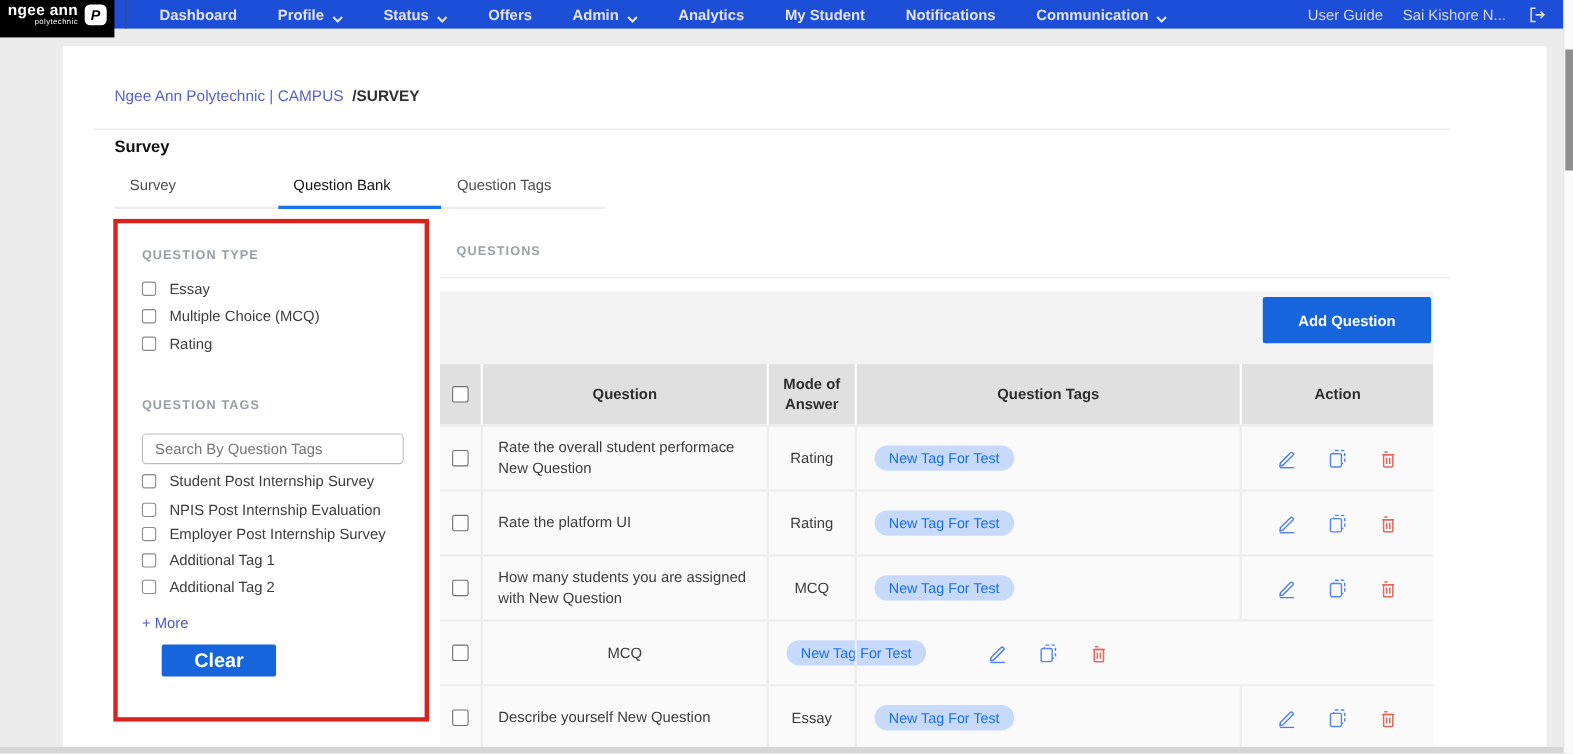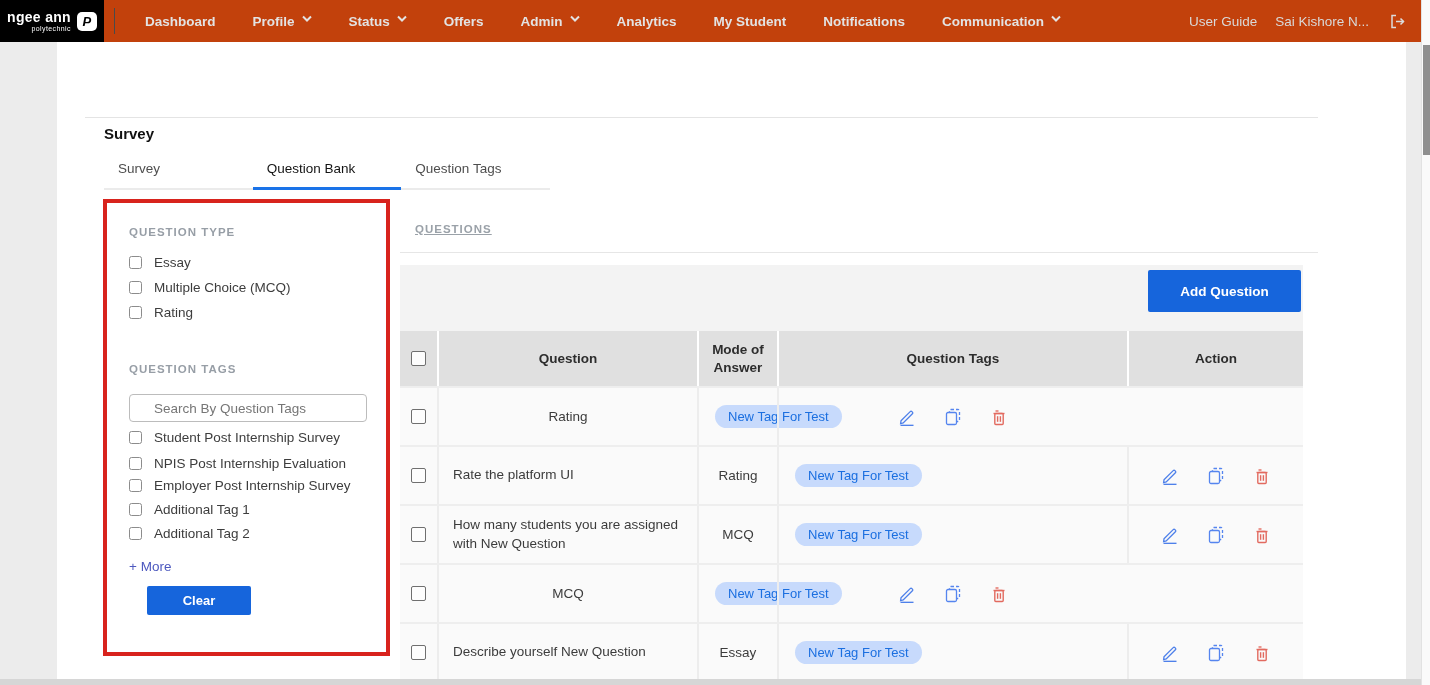--- a/index.html
+++ b/index.html
@@ -5,33 +5,33 @@
   * { margin:0; padding:0; box-sizing:border-box; }
   html,body { width:1430px; height:685px; }
   body {
     position:relative; overflow:hidden;
     background:#ececec;
     font-family:"Liberation Sans", sans-serif;
     -webkit-font-smoothing:antialiased;
   }
 
   
-  .navbar { position:absolute; top:0; left:0; width:1430px; height:42px;
-    background:#c2410c; display:flex; align-items:center; color:#e6e6e6; z-index:20; }
+  .navbar { position:absolute; top:0; left:0; width:1430px; height:26px;
+    background:#1d4ed8; display:flex; align-items:center; color:#e6e6e6; z-index:20; }
   .logo { background:#000; height:42px; width:104px; display:flex; align-items:center;
     justify-content:center; gap:6px; cursor:pointer; }
   .logo-text { display:flex; flex-direction:column; align-items:flex-end; line-height:1; }
   .logo-line1 { font-size:14px; font-weight:bold; letter-spacing:0.3px; color:#fff; }
   .logo-line2 { font-size:7px; color:#fff; margin-top:1px; letter-spacing:0.4px; }
   .logo-badge { width:20px; height:19px; background:#fff; color:#000; border-radius:5px;
     font-size:13px; font-weight:bold; display:flex; align-items:center; justify-content:center;
     font-style:italic; }
   .nav-divider { width:1px; height:26px; background:#4a4a4a; margin-left:10px; }
   .nav-items { display:flex; align-items:center; gap:37px; margin-left:30px; }
-  .nav-item { display:flex; align-items:flex-start; gap:7px; font-size:13.5px; font-weight:bold;
+  .nav-item { display:flex; align-items:flex-end; gap:7px; font-size:13.5px; font-weight:bold;
     color:#e3e3e3; cursor:pointer; white-space:nowrap; }
   .chev { display:inline-flex; margin-top:1px; }
   .nav-right { margin-left:auto; display:flex; align-items:center; gap:18px; margin-right:24px; }
   .nav-right a { font-size:13.5px; color:#d9d9d9; cursor:pointer; white-space:nowrap; text-decoration:none; }
   .logout-wrap { display:flex; align-items:center; cursor:pointer; margin-left:2px; }
 
   
   .content-card { position:absolute; left:57px; top:42px; width:1349px; height:637px;
     background:#ffffff; overflow:hidden; }
 
@@ -54,31 +54,31 @@
     border:4px solid #d8231d; background:transparent; z-index:10; }
   .filter-inner { position:relative; width:100%; height:100%; }
   .filter-label { position:absolute; left:22px; font-size:11.5px; font-weight:bold;
     letter-spacing:1px; color:#979ea6; }
   .cb-row { position:absolute; left:22px; display:flex; align-items:center; gap:12px;
     cursor:pointer; white-space:nowrap; }
   .cb { width:13px; height:13px; border:1.5px solid #8c8c8c; border-radius:2.5px;
     background:#fff; flex:0 0 auto; }
   .cb-label { font-size:13.5px; color:#3d3d3d; }
   .tag-search { position:absolute; left:22px; top:191px; width:238px; height:28px;
-    border:1px solid #bcbcbc; border-radius:4px; padding:0 24px; font-size:13.5px;
+    border:1px solid #bcbcbc; border-radius:4px; padding:0 11px; font-size:13.5px;
     color:#404040; font-family:"Liberation Sans",sans-serif; outline:none; background:#fff; }
   .tag-search::placeholder { color:#767676; }
   .more-link { position:absolute; left:22px; top:356px; font-size:13.5px; color:#4d59bf; cursor:pointer; }
   .clear-btn { position:absolute; left:40px; top:383px; width:104px; height:29px;
-    background:#1665dc; color:#fff; border:none; border-radius:2px; font-size:13px;
+    background:#1665dc; color:#fff; border:none; border-radius:2px; font-size:18px;
     font-weight:bold; cursor:pointer; font-family:"Liberation Sans",sans-serif; }
 
   
   .q-heading { position:absolute; left:358px; top:181px; font-size:11.5px; font-weight:bold;
-    letter-spacing:1px; color:#9aa1a8;text-decoration:underline; }
+    letter-spacing:1px; color:#9aa1a8; }
   .q-divider { position:absolute; left:343px; top:210px; width:918px; height:1px; background:#e6e6e6; }
 
   .q-panel { position:absolute; left:343px; top:223px; width:903px; height:414px;
     background:#f3f3f3; overflow:hidden; }
   .add-btn { position:absolute; top:5px; right:2px; width:153px; height:42px;
     background:#1665dc; color:#fff; border:none; border-radius:2px; font-size:13.5px;
     font-weight:bold; cursor:pointer; font-family:"Liberation Sans",sans-serif; }
 
   .q-table { position:absolute; left:0; top:50px; width:903px; }
   .t-row { display:grid; grid-template-columns:37px 260px 80px 350px 176px; }
@@ -177,20 +177,24 @@
         <path d="M7 2.5 H3 V14.5 H7"></path>
         <path d="M7 8.5 H14.5"></path>
         <path d="M11.5 5.5 L14.5 8.5 L11.5 11.5"></path>
       </svg>
     </span>
   </div>
 </div>
 
 <div class="content-card">
 
+  <div class="breadcrumb">
+    <span class="bc-root">Ngee Ann Polytechnic | CAMPUS</span>
+    <span class="bc-current">/SURVEY</span>
+  </div>
 
   <div class="top-divider"></div>
 
   <div class="page-title">Survey</div>
 
   <div class="tabs">
     <div class="tab">Survey</div>
     <div class="tab active">Question Bank</div>
     <div class="tab">Question Tags</div>
   </div>
@@ -258,20 +262,21 @@
         <div class="cell">Question</div>
         <div class="cell">Mode of Answer</div>
         <div class="cell">Question Tags</div>
         <div class="cell">Action</div>
       </div>
 
       <div class="t-row t-body-row">
         <div class="cell c-cb">
             <span class="t-cb"></span>
           </div>
+        <div class="cell c-q">Rate the overall student performace New Question</div>
         <div class="cell c-mode">Rating</div>
         <div class="cell c-tags">
             <span class="pill">New Tag For Test</span>
           </div>
         <div class="cell c-act">
           <span class="icon-btn">
               <svg width="18" height="18" viewBox="0 0 18 18">
                 <path d="M3 12.8 L12.2 3.6 a1.2 1.2 0 0 1 1.7 0 l0.5 0.5 a1.2 1.2 0 0 1 0 1.7 L5.2 15 L2.6 15.6 Z" fill="none" stroke="#4e80ea" stroke-width="1.3"></path>
                 <line x1="2.5" y1="17.4" x2="15.5" y2="17.4" stroke="#4e80ea" stroke-width="1.5"></line>
               </svg>

